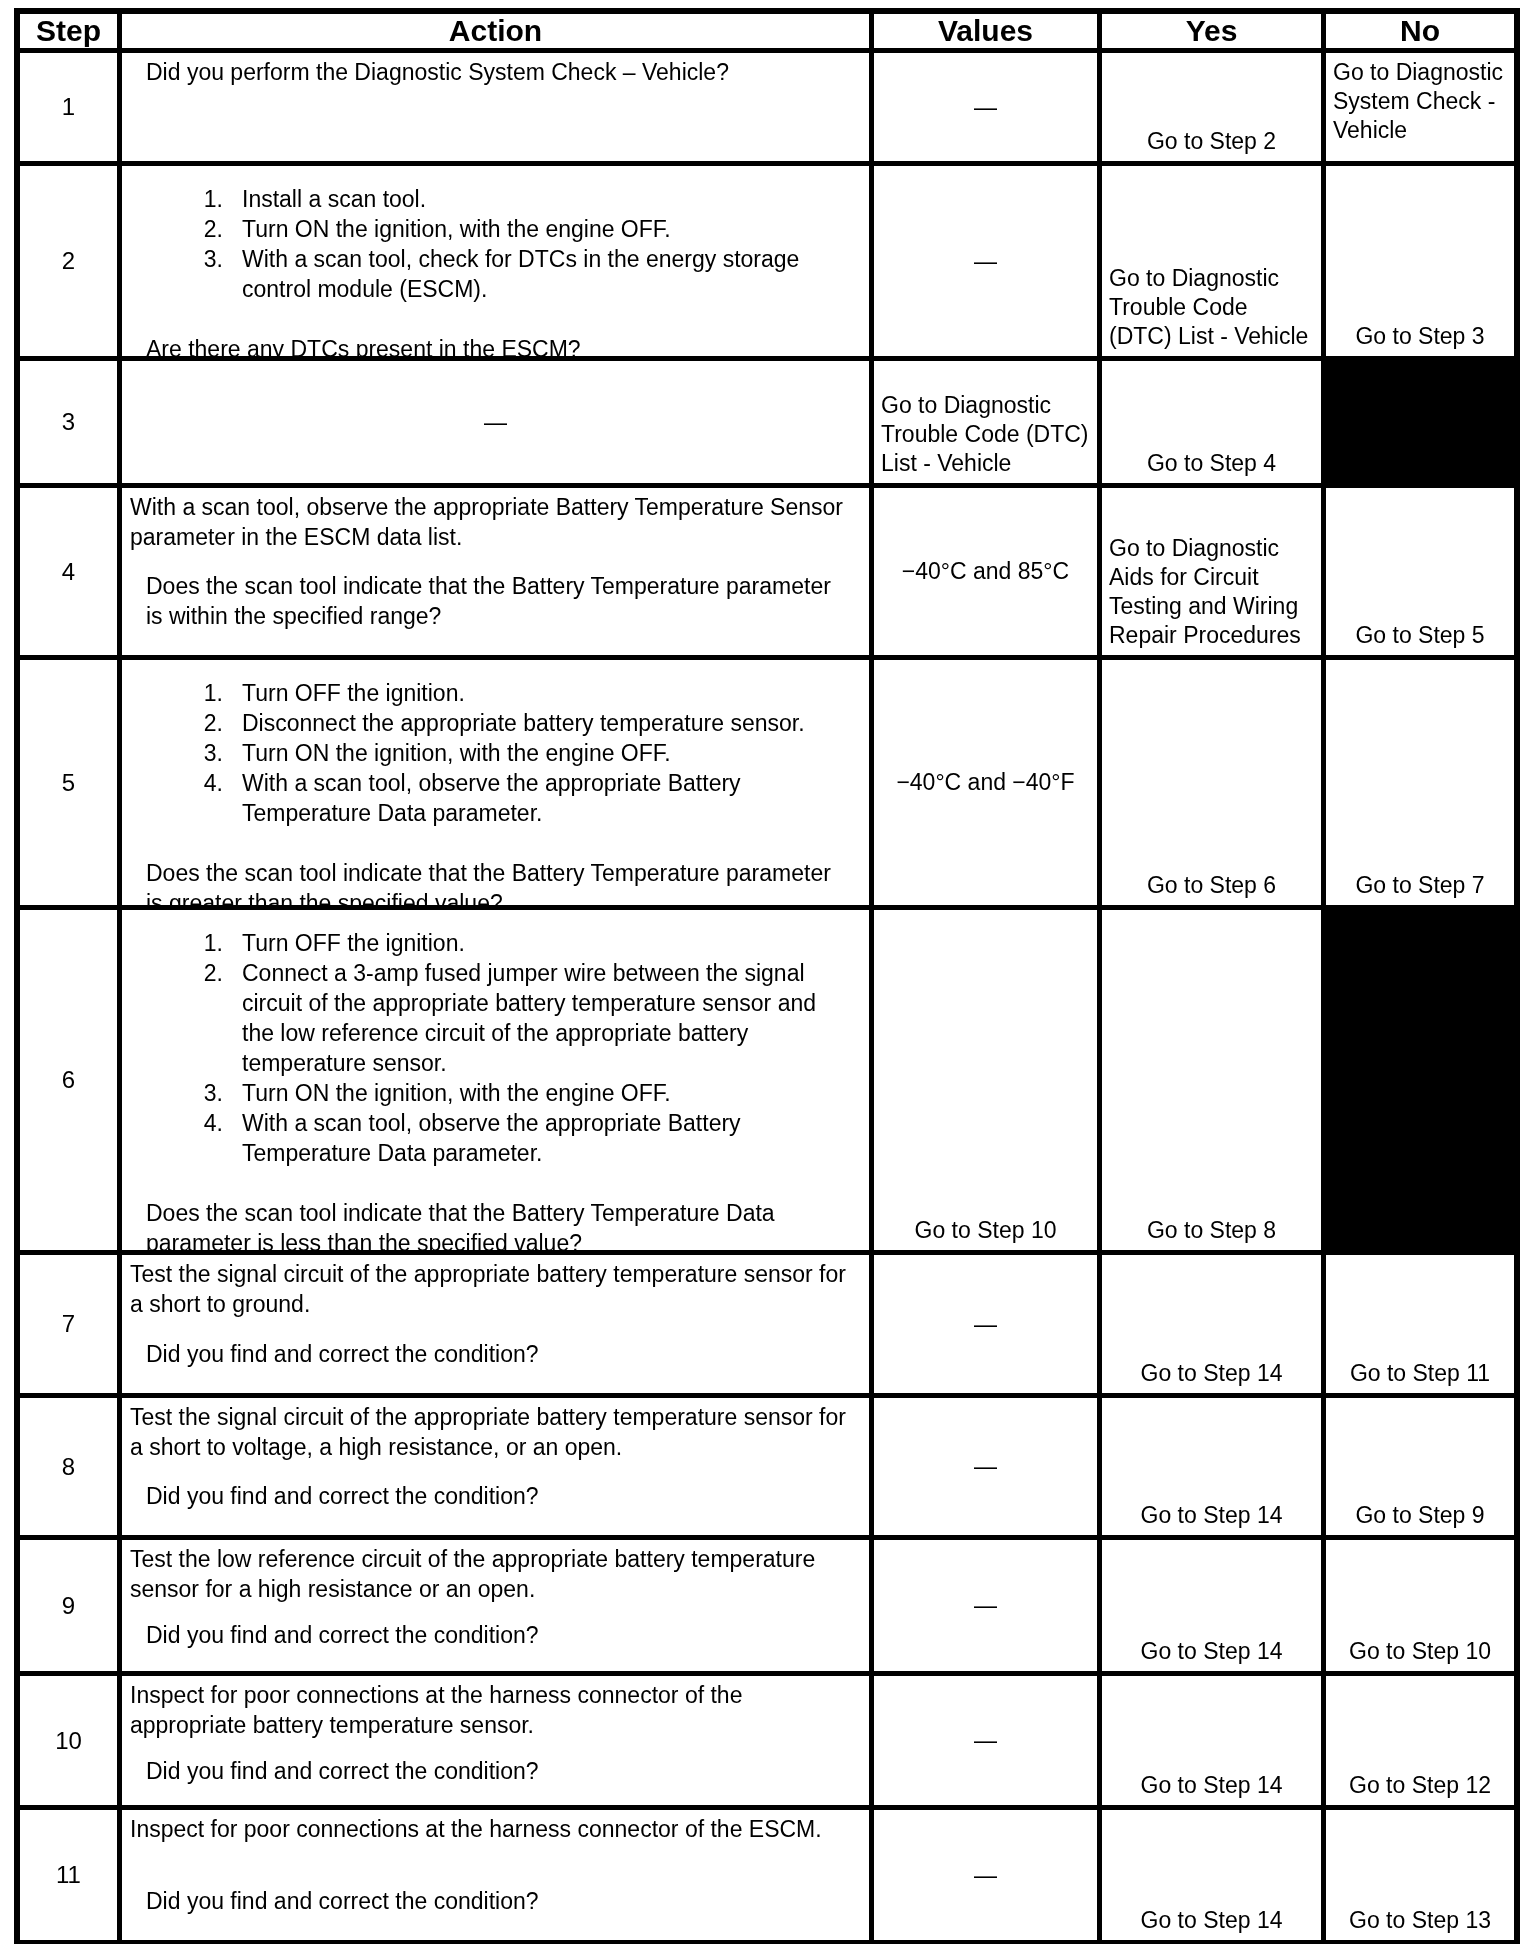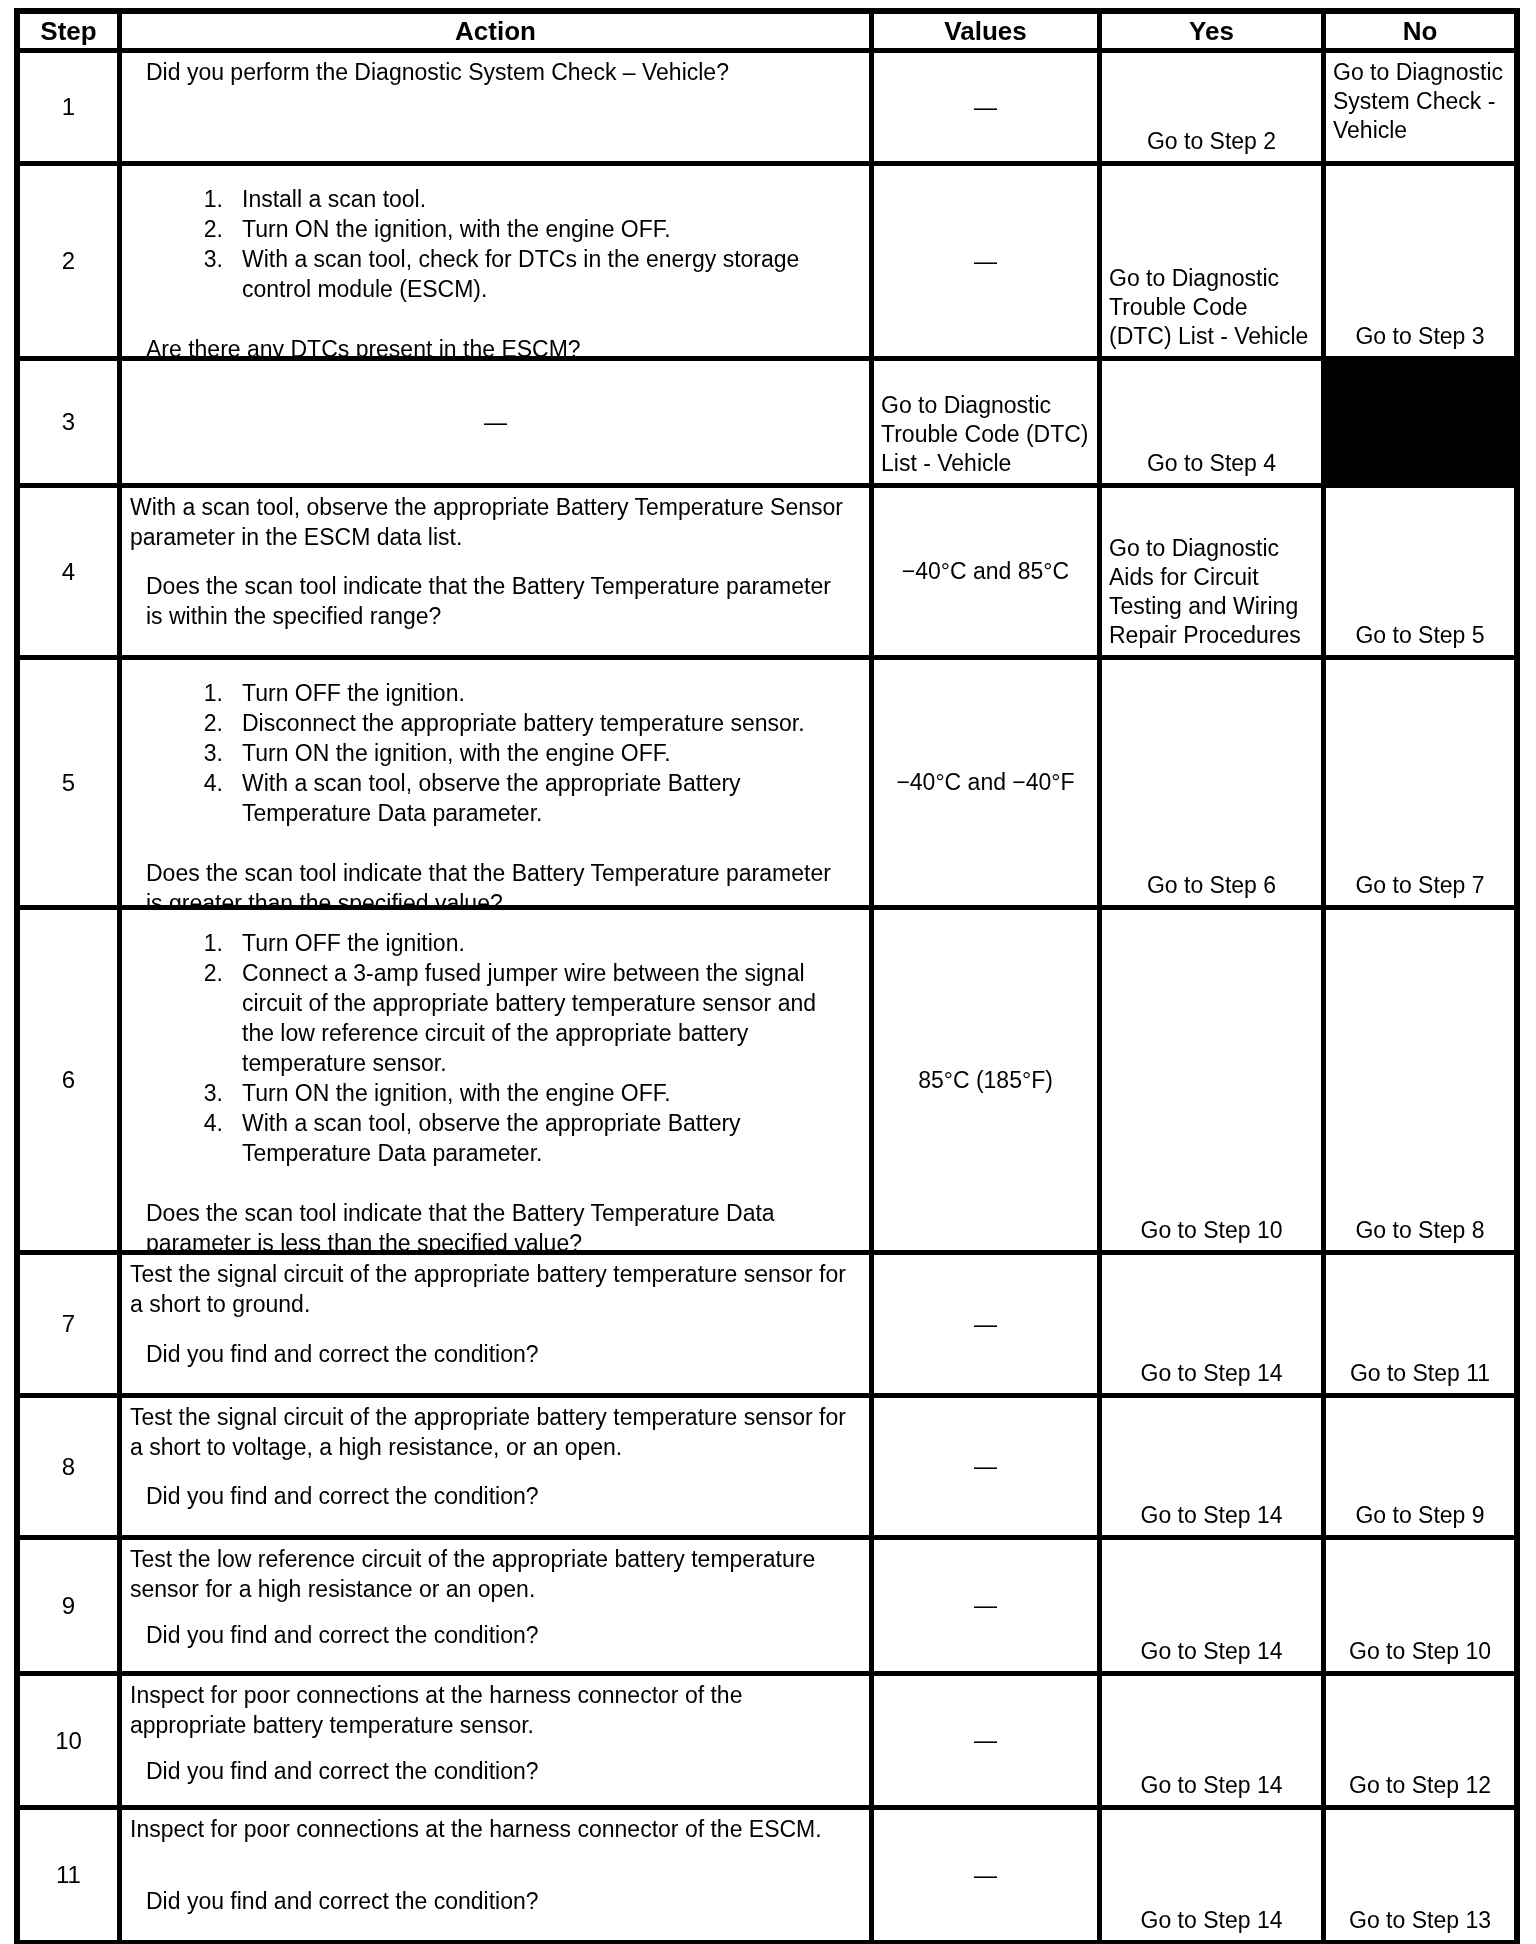--- a/index.html
+++ b/index.html
@@ -7,21 +7,21 @@
   .tbl{position:absolute;left:14px;top:8px;width:1506px;box-sizing:border-box;
        background:#000;padding:6px;display:flex;flex-direction:column;gap:5px;}
   .row{display:grid;grid-template-columns:97px 747px 223px 219px 188px;gap:5px;}
   .cell{background:#fff;box-sizing:border-box;overflow:hidden;}
   
   .rhdr{height:34px}
   .r0{height:108px}.r1{height:190px}.r2{height:122px}.r3{height:167px}
   .r4{height:245px}.r5{height:340px}.r6{height:138px}.r7{height:137px}
   .r8{height:131px}.r9{height:129px}.r10{height:130px}
   
-  .hcell{display:flex;align-items:center;justify-content:center;font-weight:700;font-size:26px;}
+  .hcell{display:flex;align-items:center;justify-content:center;font-weight:700;font-size:30px;}
   
   .step{display:flex;align-items:center;justify-content:center;font-size:24px;}
   
   .action{display:flex;flex-direction:column;justify-content:space-between;
           padding:4px 8px 8px 8px;font-size:23px;line-height:30px;}
   .action.toponly{justify-content:flex-start;padding-left:24px;}
   .atext{margin:0;}
   .aq{margin:16px;}
   ol.alist{margin:14px;padding-left:98px;}
   ol.alist li{margin:0;}
@@ -153,23 +153,20 @@
       </div>
     <div class="cell action">
       <ol class="alist">
         <li>Turn OFF the ignition.</li>
         <li>Connect a 3-amp fused jumper wire between the signal circuit of the appropriate battery temperature sensor and the low reference circuit of the appropriate battery temperature sensor.</li>
         <li>Turn ON the ignition, with the engine OFF.</li>
         <li>With a scan tool, observe the appropriate Battery Temperature Data parameter.</li>
       </ol>
       <p class="aq">Does the scan tool indicate that the Battery Temperature Data parameter is less than the specified value?</p>
     </div>
-    <div class="cell values">
-        <span>85°C (185°F)</span>
-      </div>
     <div class="cell yn">
         <span>Go to Step 10</span>
       </div>
     <div class="cell yn">
         <span>Go to Step 8</span>
       </div>
   </div>
 
   <div class="row r6">
     <div class="cell step">

